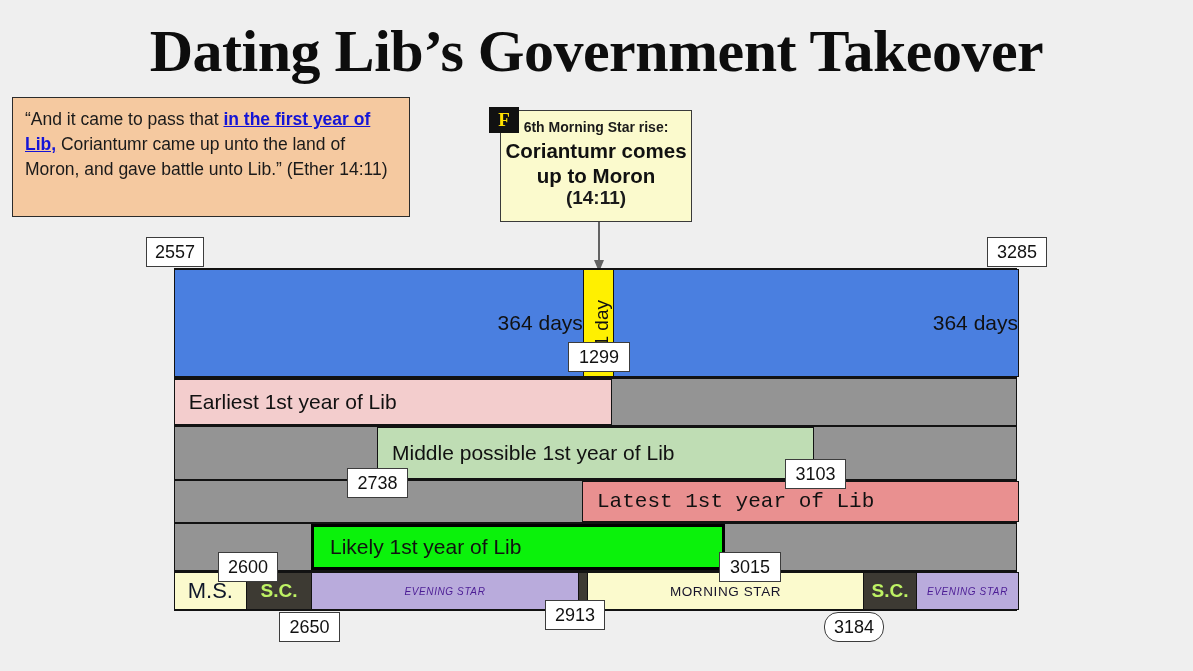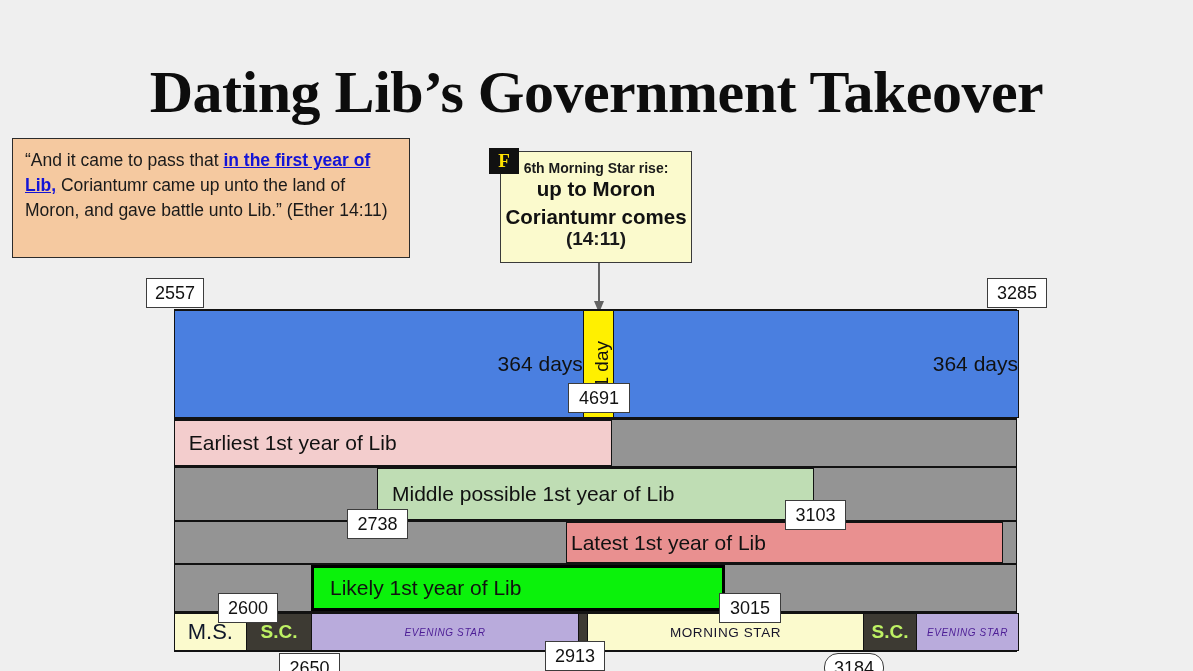--- a/index.html
+++ b/index.html
@@ -12,21 +12,20 @@
     background: #efefef;
     font-family: "Liberation Sans", sans-serif;
     overflow: hidden;
     position: relative;
   }
   .slide {
     position: absolute;
     left: 0; top: 0;
     width: 1193px;
     height: 476px;
-    margin-top: 41px;
   }
 
   
   #page-title {
     position: absolute;
     left: 0; top: 16px;
     width: 1193px;
     text-align: center;
     font-family: "Liberation Serif", serif;
     font-weight: bold;
@@ -230,22 +229,22 @@
 <div class="slide">
 
   <div id="page-title">Dating Lib’s Government Takeover</div>
 
   <div id="quote-box">
     <span>“And it came to pass that </span><span class="hl">in the first year of Lib,</span><span> Coriantumr came up unto the land of Moron, and gave battle unto Lib.” (Ether 14:11)</span>
   </div>
 
   <div id="callout-box">
     <div id="callout-sub">6th Morning Star rise:</div>
+    <div id="callout-main">Coriantumr comes</div>
     <div id="callout-main" style="margin-top:0">up to Moron</div>
-    <div id="callout-main">Coriantumr comes</div>
     <div id="callout-ref">(14:11)</div>
   </div>
   <div id="callout-badge">F</div>
 
   <svg id="callout-arrow" viewBox="0 0 12 50">
     <line x1="6" y1="0" x2="6" y2="40" stroke="#636363" stroke-width="2"></line>
     <polygon points="1,38 11,38 6,50" fill="#636363"></polygon>
   </svg>
 
   <div class="bar-row" id="row-blue">
@@ -266,21 +265,21 @@
     </div>
   </div>
 
   <div class="bar-row" id="row-middle">
     <div class="seg green-seg bordered" style="left:202px; width:437px; justify-content:flex-start; padding-left:14px;">
       <span>Middle possible 1st year of Lib</span>
     </div>
   </div>
 
   <div class="bar-row" id="row-latest">
-    <div class="seg red-seg bordered" style="left:391px; width:437px; justify-content:flex-start; padding-left:4px;">
+    <div class="seg red-seg bordered" style="left:407px; width:437px; justify-content:flex-start; padding-left:14px;font-family:Liberation Mono, monospace;">
       <span>Latest 1st year of Lib</span>
     </div>
   </div>
 
   <div class="bar-row" id="row-likely">
     <div class="seg likely-seg" style="left:136px; width:414px; justify-content:flex-start; padding-left:16px;">
       <span>Likely 1st year of Lib</span>
     </div>
   </div>
 
@@ -301,21 +300,21 @@
     <div class="star-seg star-sc" style="left:688px; width:54px;">
       <span>S.C.</span>
     </div>
     <div class="star-seg star-evening" style="left:741px; width:103px;">
       <span>EVENING STAR</span>
     </div>
   </div>
 
   <div class="year-label" style="left:146px; top:237px; width:58px;">2557</div>
   <div class="year-label" style="left:987px; top:237px; width:60px;">3285</div>
-  <div class="year-label" style="left:568px; top:342px; width:62px;">4691</div>
+  <div class="year-label" style="left:568px; top:342px; width:62px;">1299</div>
   <div class="year-label" style="left:347px; top:468px; width:61px;">2738</div>
   <div class="year-label" style="left:785px; top:459px; width:61px;">3103</div>
   <div class="year-label" style="left:218px; top:552px; width:60px;">2600</div>
   <div class="year-label" style="left:279px; top:612px; width:61px;">2650</div>
   <div class="year-label" style="left:545px; top:600px; width:60px;">2913</div>
   <div class="year-label" style="left:719px; top:552px; width:62px;">3015</div>
   <div class="year-label" style="left:824px; top:612px; width:60px;border-radius:14px;">3184</div>
 
 </div>
 

